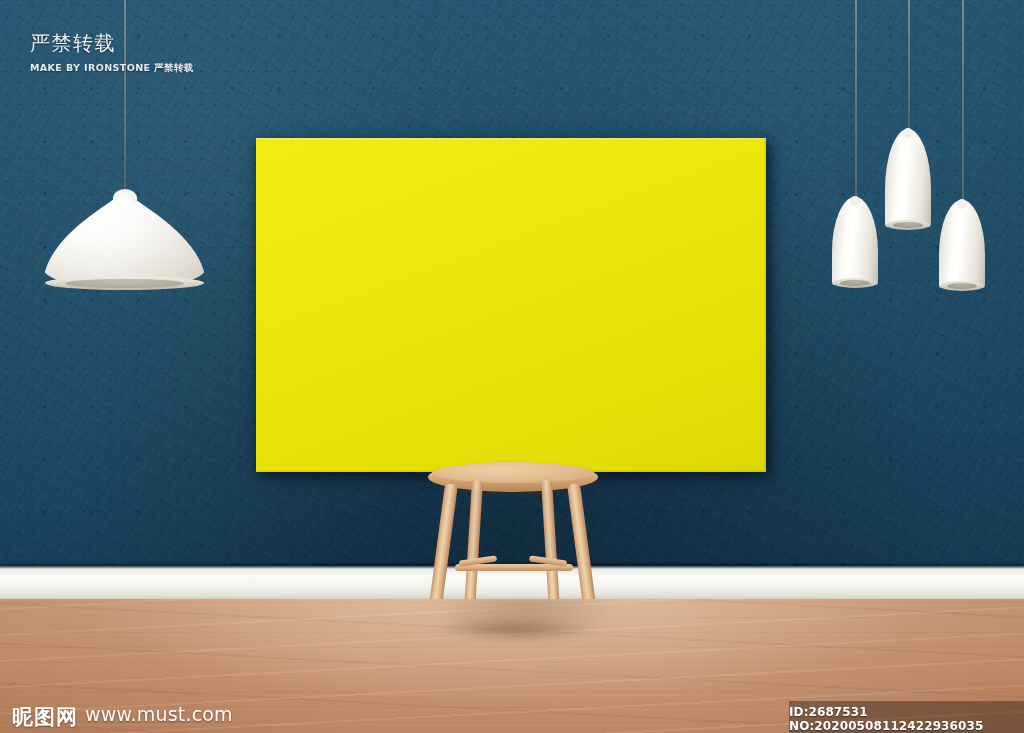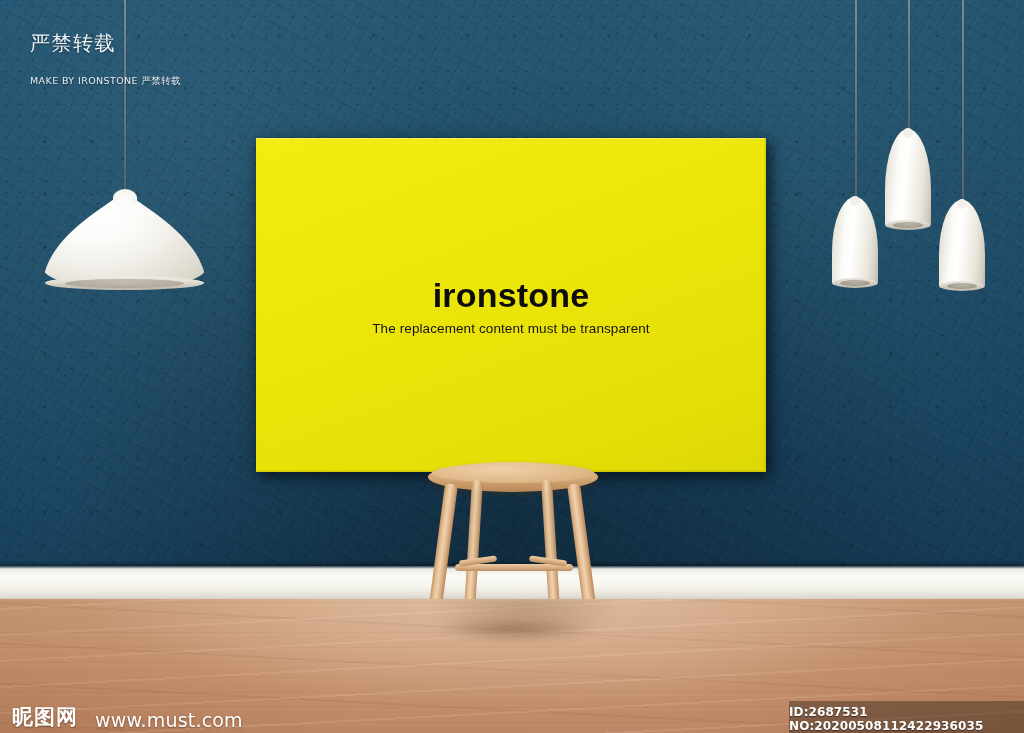--- a/index.html
+++ b/index.html
@@ -245,30 +245,31 @@
   
   .wm-top { position: absolute; left: 30px; top: 30px; color: #ffffff; }
   .wm-top .cn {
     font-size: 20px;
     letter-spacing: 1.5px;
     opacity: .93;
     text-shadow: 0 1px 2px rgba(0,0,0,0.5);
     font-family: "DejaVu Sans", sans-serif;
   }
   .wm-top .en {
-    margin-top: 18px;
+    margin-top: 5px;
     font-size: 9.5px;
     letter-spacing: 0.4px;
     opacity: .88;
     text-shadow: 0 1px 2px rgba(0,0,0,0.5);
     font-family: "DejaVu Sans", sans-serif;
+    font-weight: bold;
   }
   .wm-bottom {
     position: absolute; left: 12px; top: 703px;
-    display: flex; align-items: flex-end; gap: 17px;
+    display: flex; align-items: flex-start; gap: 7px;
     color: #ffffff;
     text-shadow: 0 1px 2px rgba(70,35,15,0.6);
   }
   .wm-bottom .logo {
     font-size: 21px; font-weight: bold; letter-spacing: 1px;
     font-family: "DejaVu Sans", sans-serif;
   }
   .wm-bottom .url {
     font-size: 19px; letter-spacing: 0.2px;
     font-family: "DejaVu Sans", sans-serif;
@@ -322,24 +323,20 @@
   <div class="lamp-cone" style="left:939px;top:200px;width:46px;height:88px;">
     <div class="body"></div>
     <div class="tip"></div>
     <div class="rim"></div>
     <div class="rim-inner"></div>
   </div>
 
   <div class="poster-shadow"></div>
   <div class="poster">
     <div class="poster-inner-edge"></div>
-    <div class="poster-text">
-      <div class="poster-title">ironstone</div>
-      <div class="poster-sub">The replacement content must be transparent</div>
-    </div>
   </div>
 
   <div class="baseboard">
     <div class="baseboard-top"></div>
   </div>
 
   <div class="stool">
     <div class="seat"></div>
     <div class="seat-top"></div>
     <div class="leg" style="left:17px;top:22px;width:13px;height:148px;transform:rotate(7.5deg);transform-origin:top center;"></div>

